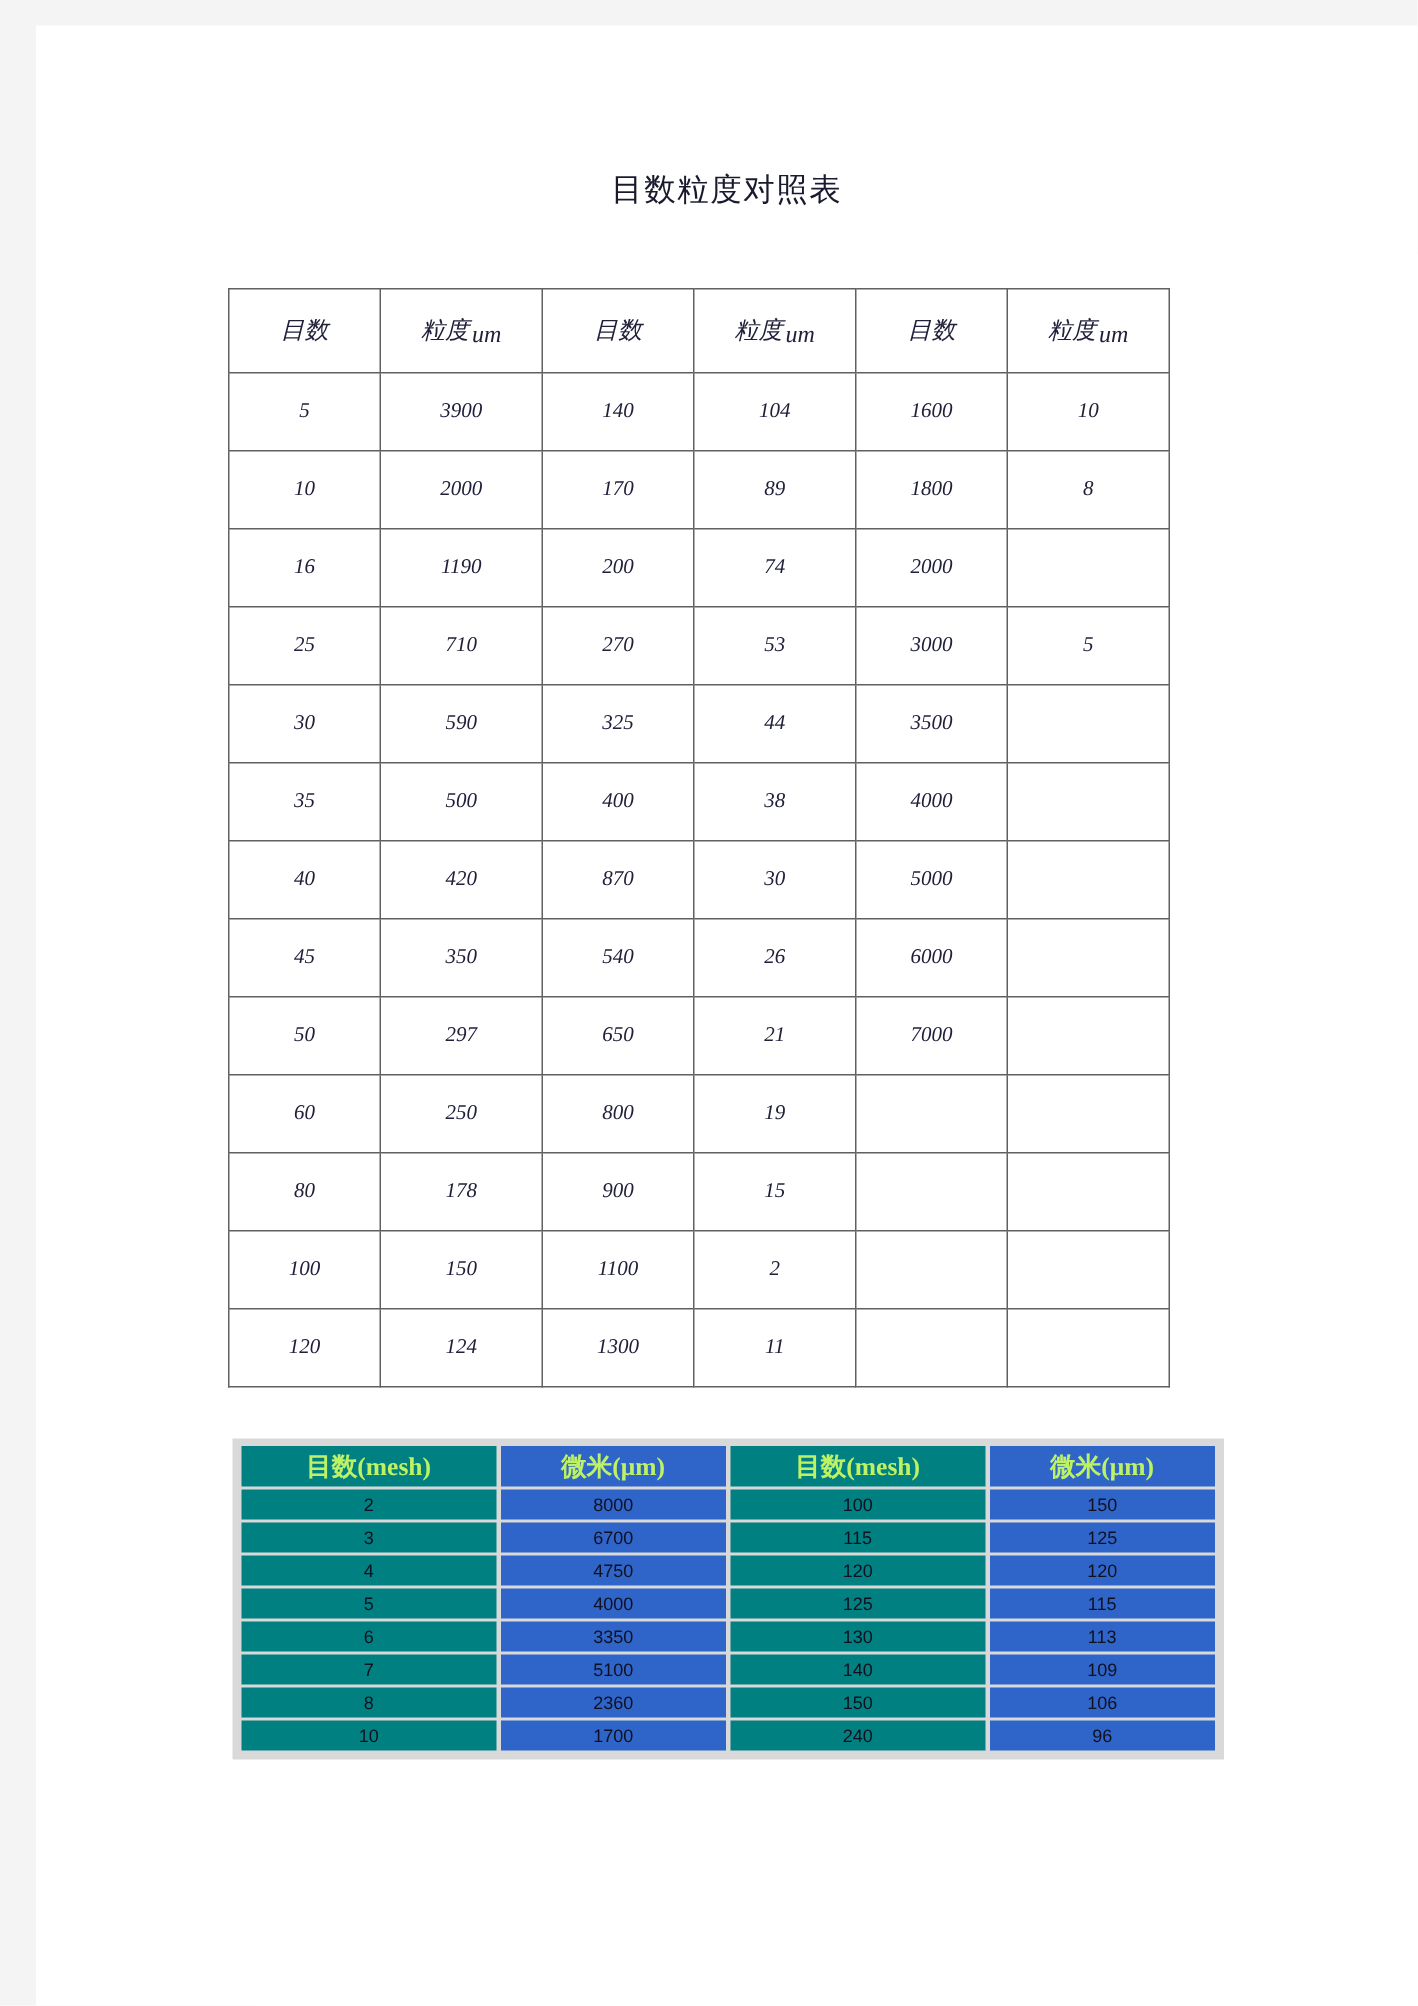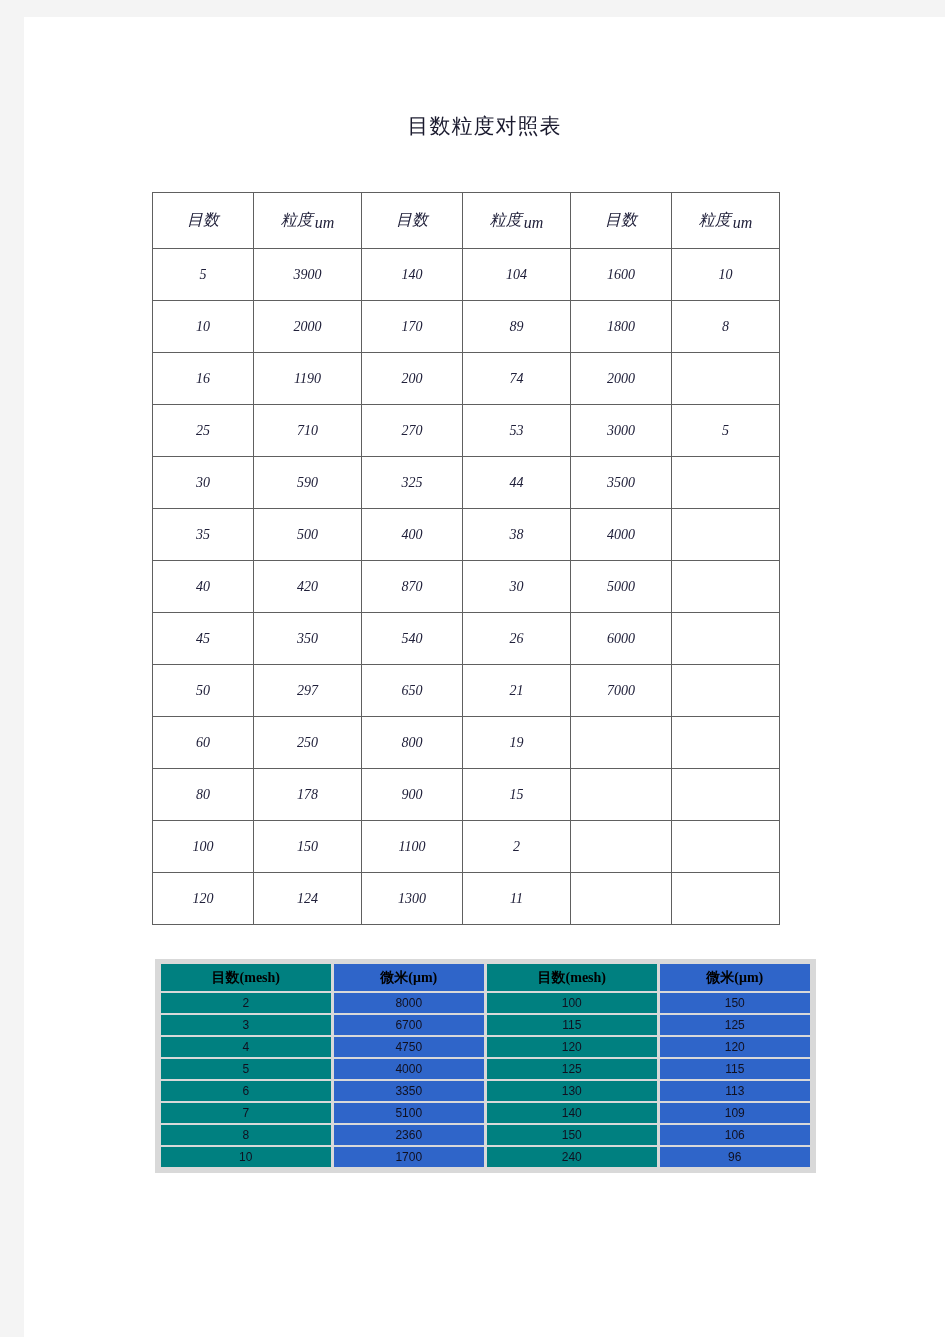--- a/index.html
+++ b/index.html
@@ -93,23 +93,23 @@
     vertical-align: middle;
     font-size: 12px;
     color: #101020;
     padding: 0;
     font-family: "Liberation Sans", "DejaVu Sans", sans-serif;
   }
   #table2 td.mesh { background: #008080; }
   #table2 td.um   { background: #2f65c9; }
   #table2 tr.hdr-row td {
     height: 27px;
-    font-size: 14px;
+    font-size: 17px;
     font-weight: bold;
-    color: #000000;
+    color: #bef264;
     font-family: "Liberation Serif", "DejaVu Serif", serif;
   }
 </style>
 </head>
 <body>
 
 <div id="page">
 
   <div id="doc-title">目数粒度对照表</div>
 

